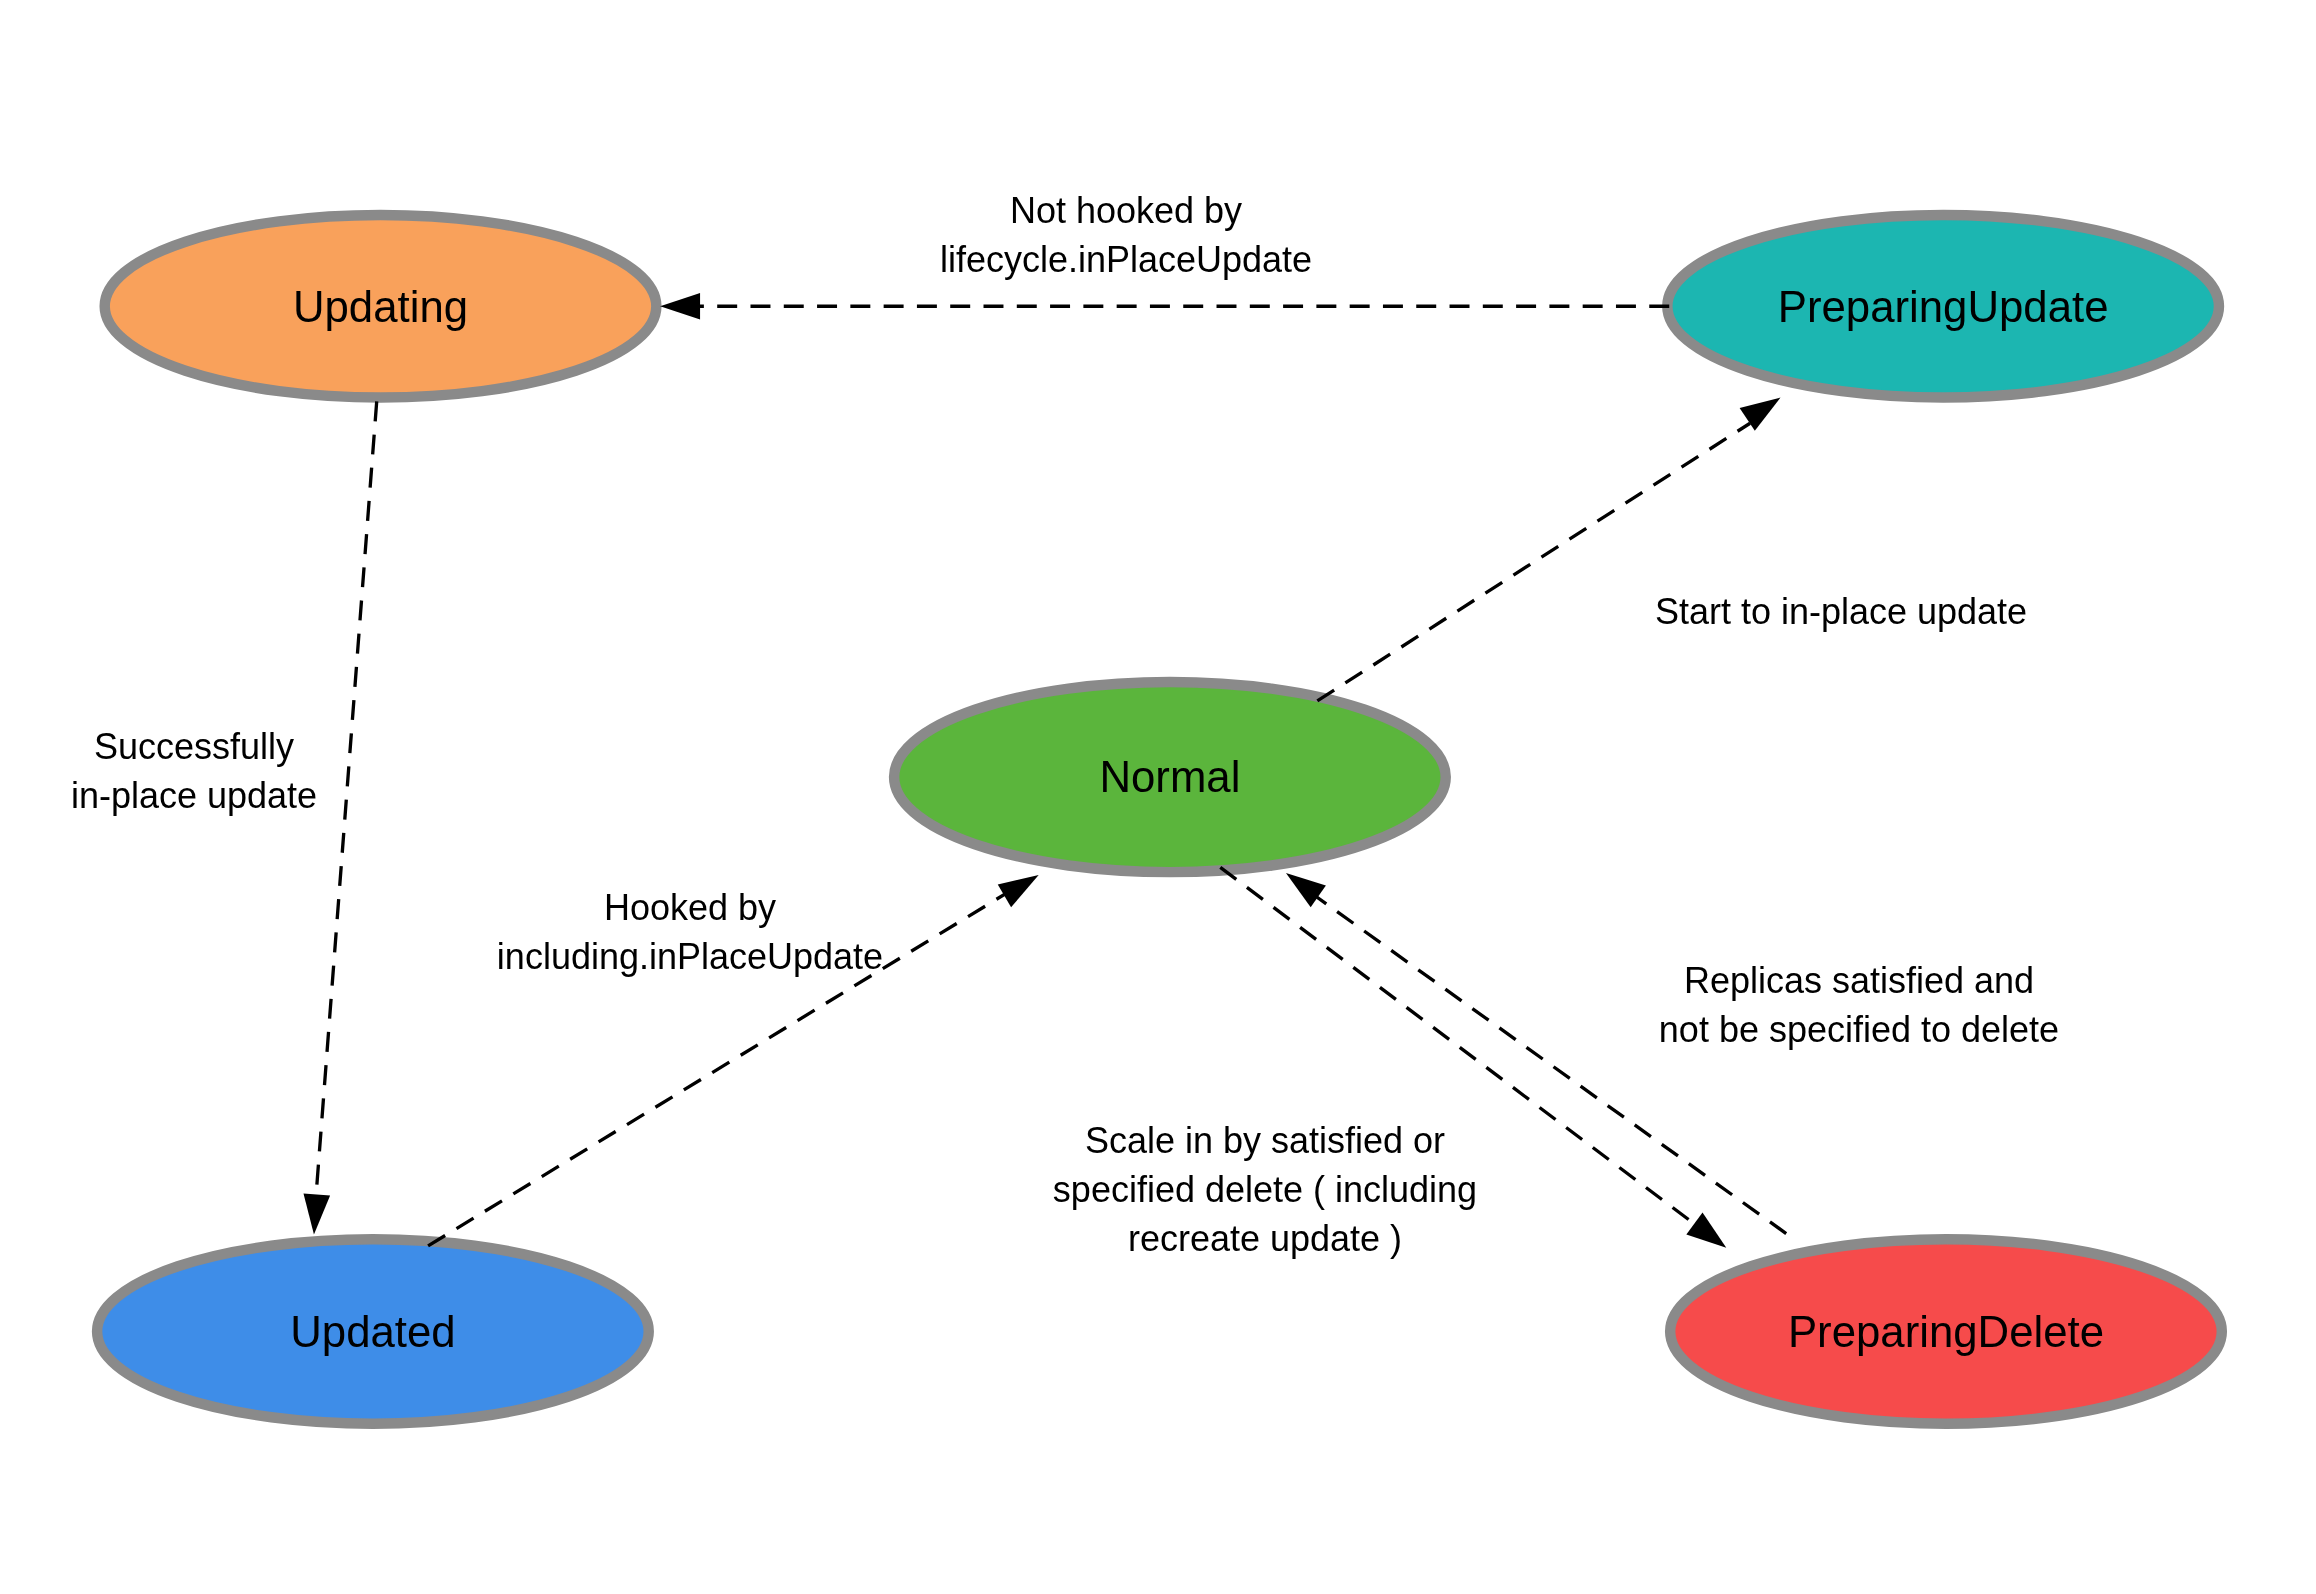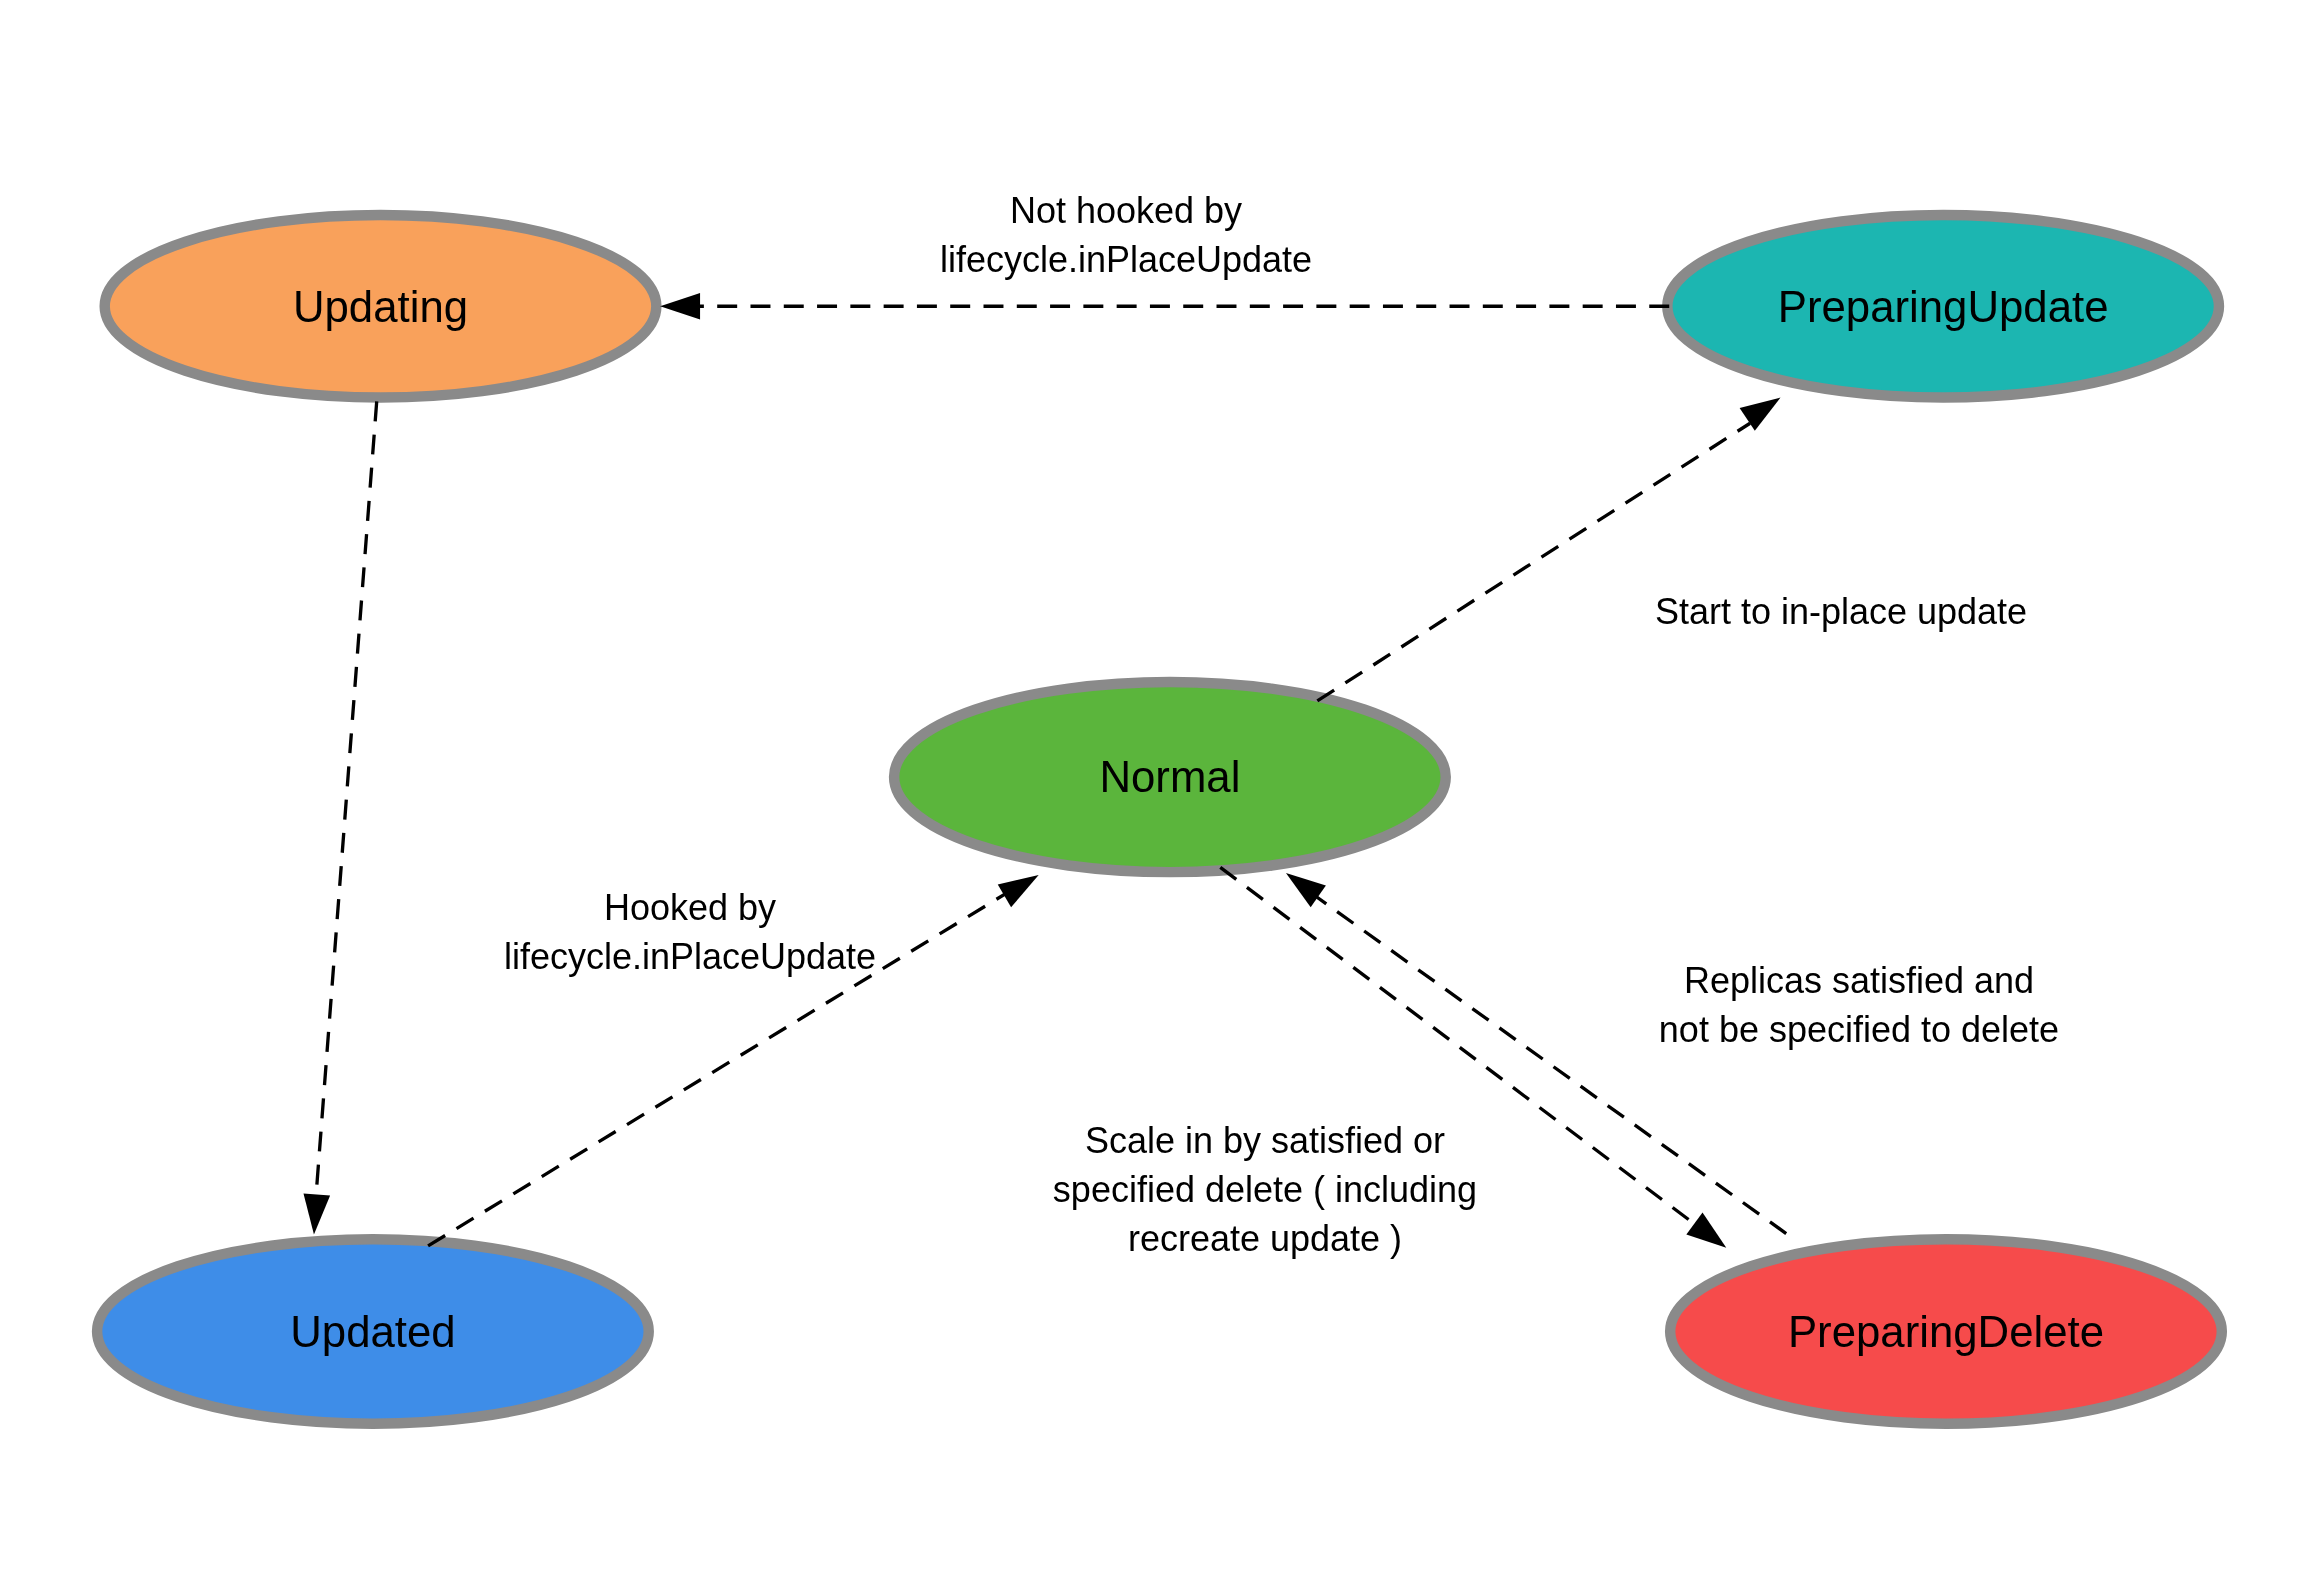--- a/index.html
+++ b/index.html
@@ -111,23 +111,25 @@
       <line class="edge" x1="1878" y1="1297" x2="1380" y2="940"></line>
       <polygon class="arrowhead" points="1352,918 1394,931 1378,954"></polygon>
     </g>
   </svg>
 
   <div class="edge-label" style="left:1126px; top:186px;">Not hooked by
 lifecycle.inPlaceUpdate</div>
 
   <div class="edge-label" style="left:1801px; top:587px;margin-left:40px;">Start to in-place update</div>
 
+  <div class="edge-label" style="left:194px; top:722px;">Successfully
+in-place update</div>
 
   <div class="edge-label" style="left:690px; top:883px;">Hooked by
-lifecycle.inPlaceUpdate</div>
+including.inPlaceUpdate</div>
 
   <div class="edge-label" style="left:1265px; top:1116px;">Scale in by satisfied or
 specified delete ( including
 recreate update )</div>
 
   <div class="edge-label" style="left:1859px; top:956px;">Replicas satisfied and
 not be specified to delete</div>
 
 </div>
 

